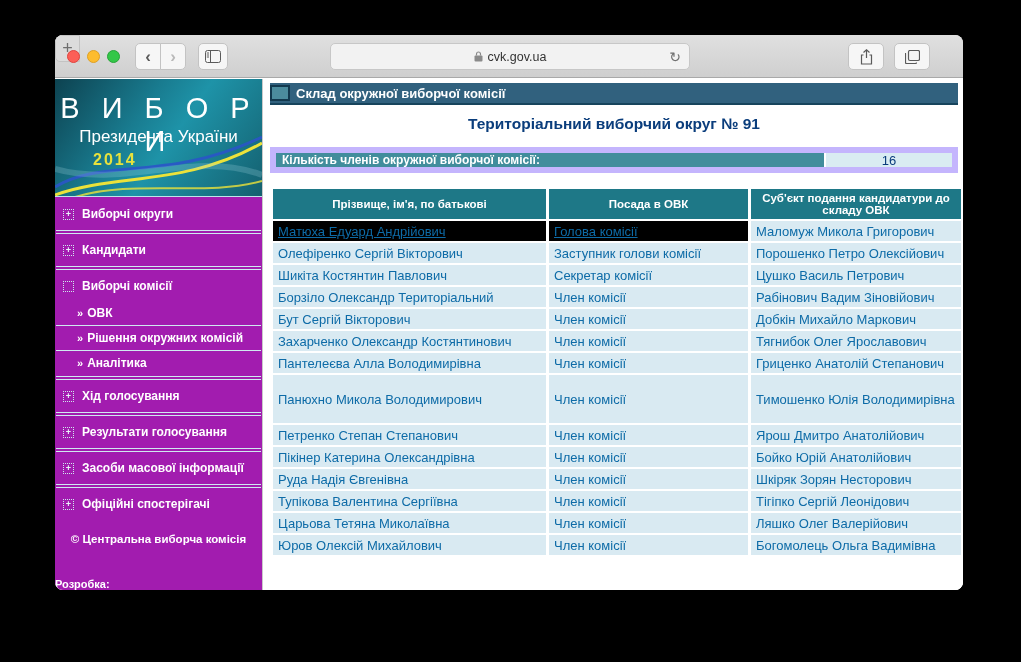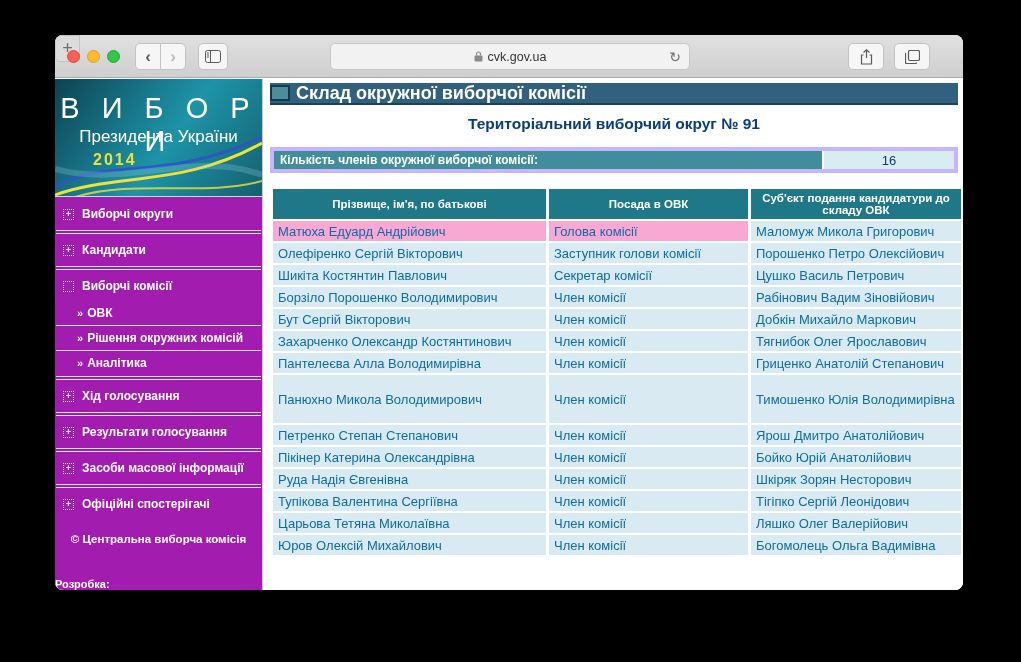--- a/index.html
+++ b/index.html
@@ -71,40 +71,40 @@
   #credits { margin-top:32px; text-align:left; font-size:11px; font-weight:bold;
              line-height:1.35; }
 
   
   #main { position:absolute; left:213px; top:0; width:695px; height:511px; background:#fff; }
   #section-bar { position:absolute; left:2px; top:4px; width:688px; height:22px;
                  background:#31617e; border-bottom:2px solid #17445c;
                  display:flex; align-items:center; }
   #section-bar .block { width:20px; height:16px; background:#4b8c9d;
                         border:2px solid #12394e; margin:0 6px 0 0; }
-  #section-bar .txt { color:#fff; font-size:18px; font-weight:bold; }
+  #section-bar .txt { color:#fff; font-size:13px; font-weight:bold; }
   #page-title { position:absolute; left:0; top:36px; width:692px; text-align:center;
                 color:#0a3d7c; font-size:15.5px; font-weight:bold; }
   #count-row { position:absolute; left:2px; top:68px; width:688px; height:26px;
-               display:flex; border:4px solid #c4b5fd; }
+               display:flex; border:6px solid #c4b5fd; }
   #count-label { width:548px; background:#418d9c; color:#fff; font-size:12px;
                  font-weight:bold; display:flex; align-items:center; padding-left:6px; }
   #count-value { flex:1; background:#d9ecf2; color:#0a3d7c; font-size:13px;
                  display:flex; align-items:center; justify-content:center;
                  border-left:2px solid #fff; }
 
   
   #tbl { position:absolute; left:2px; top:108px; width:688px;
          border-collapse:separate; border-spacing:3px 2px; table-layout:fixed;
          background:#fff; }
   #tbl th { background:#1e7887; color:#fff; font-size:11.5px; font-weight:bold;
             text-align:center; padding:3px 4px; height:30px; vertical-align:middle; }
   #tbl td { background:#d9eaf2; color:#0d6ba7; font-size:13px; padding:2px 5px;
             height:20px; vertical-align:middle; overflow:hidden; }
-  #tbl td.hl { background:#f9a8d4; }
+  #tbl td.hl { background:#000000;text-decoration:underline; }
   #tbl col.c1 { width:273px; } #tbl col.c2 { width:199px; } #tbl col.c3 { width:210px; }
 
   svg { display:block; }
 </style>
 </head>
 <body>
 
 <div id="canvas">
   <div id="window">
 
@@ -280,21 +280,21 @@
                 <td>Олефіренко Сергій Вікторович</td>
                 <td>Заступник голови комісії</td>
                 <td>Порошенко Петро Олексійович</td>
               </tr>
               <tr>
                 <td>Шикіта Костянтин Павлович</td>
                 <td>Секретар комісії</td>
                 <td>Цушко Василь Петрович</td>
               </tr>
               <tr>
-                <td>Борзіло Порошенко Володимирович</td>
+                <td>Борзіло Олександр Територіальний</td>
                 <td>Член комісії</td>
                 <td>Рабінович Вадим Зіновійович</td>
               </tr>
               <tr>
                 <td>Бут Сергій Вікторович</td>
                 <td>Член комісії</td>
                 <td>Добкін Михайло Маркович</td>
               </tr>
               <tr>
                 <td>Захарченко Олександр Костянтинович</td>

